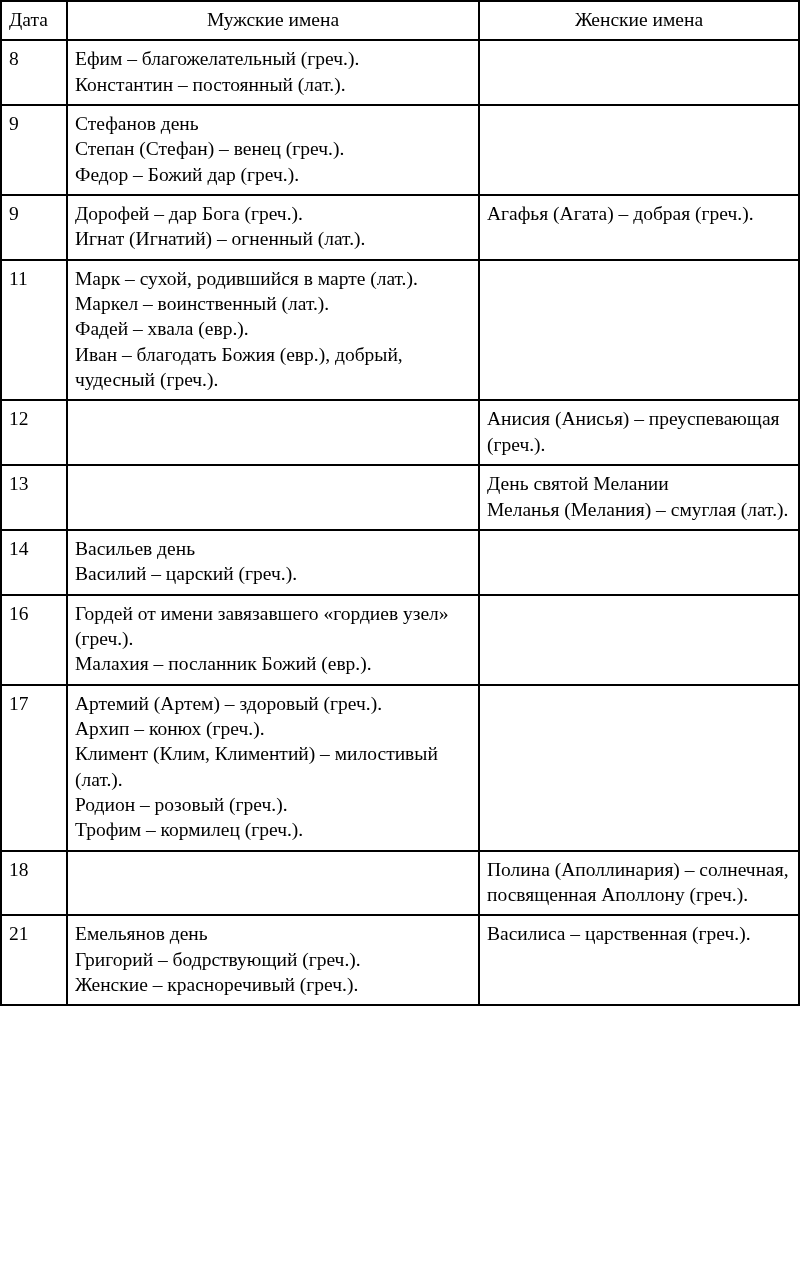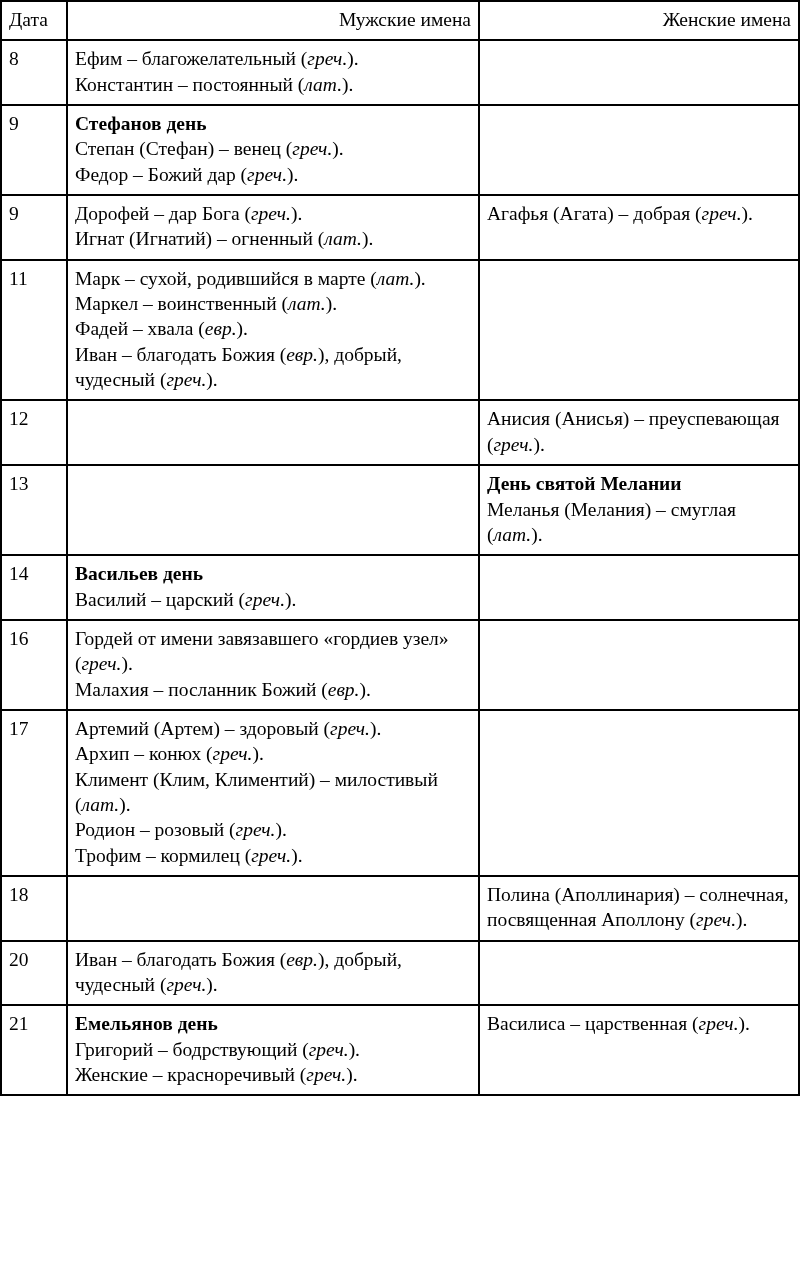--- a/index.html
+++ b/index.html
@@ -31,43 +31,42 @@
     padding: 5px 7px 7px 7px;
     font-size: 19.5px;
     line-height: 1.30;
     font-weight: normal;
   }
   col.c-date { width: 66px; }
   col.c-male { width: 412px; }
   col.c-female { width: 320px; }
 
   thead th {
-    text-align: right;
+    text-align: center;
     padding-top: 4px;
     padding-bottom: 6px;
     font-size: 19.5px;
   }
   thead th.date-head {
     text-align: left;
     padding-left: 7px;
   }
   td.date-cell {
     text-align: left;
     padding-left: 7px;
     white-space: nowrap;
   }
   .entry {
     display: block;
   }
   .bold-title {
-    font-weight: bold;
+    font-weight: normal;
     display: block;
   }
   .it {
-    font-style: italic;
   }
   .empty-cell { }
 </style>
 </head>
 <body>
 
 <div id="page">
   <table class="names-table">
     <colgroup>
       <col class="c-date">
@@ -162,27 +161,20 @@
           <td class="empty-cell">&nbsp;</td>
         </tr>
         <tr>
           <td class="date-cell">18</td>
           <td class="empty-cell">&nbsp;</td>
           <td>
             <span class="entry"><span>Полина (Аполлинария) – солнечная, посвященная Аполлону (</span><span class="it">греч.</span><span>).</span></span>
           </td>
         </tr>
         <tr>
-          <td class="date-cell">20</td>
-          <td>
-            <span class="entry"><span>Иван – благодать Божия (</span><span class="it">евр.</span><span>), добрый, чудесный (</span><span class="it">греч.</span><span>).</span></span>
-          </td>
-          <td class="empty-cell">&nbsp;</td>
-        </tr>
-        <tr>
           <td class="date-cell">21</td>
           <td>
             <span class="bold-title">Емельянов день</span>
             <span class="entry"><span>Григорий – бодрствующий (</span><span class="it">греч.</span><span>).</span></span>
             <span class="entry"><span>Женские – красноречивый (</span><span class="it">греч.</span><span>).</span></span>
           </td>
           <td>
             <span class="entry"><span>Василиса – царственная (</span><span class="it">греч.</span><span>).</span></span>
           </td>
         </tr>

